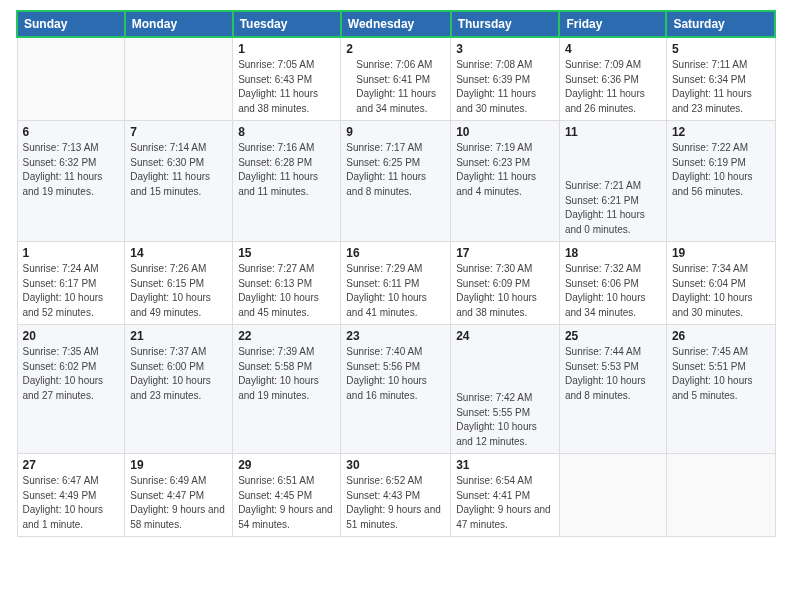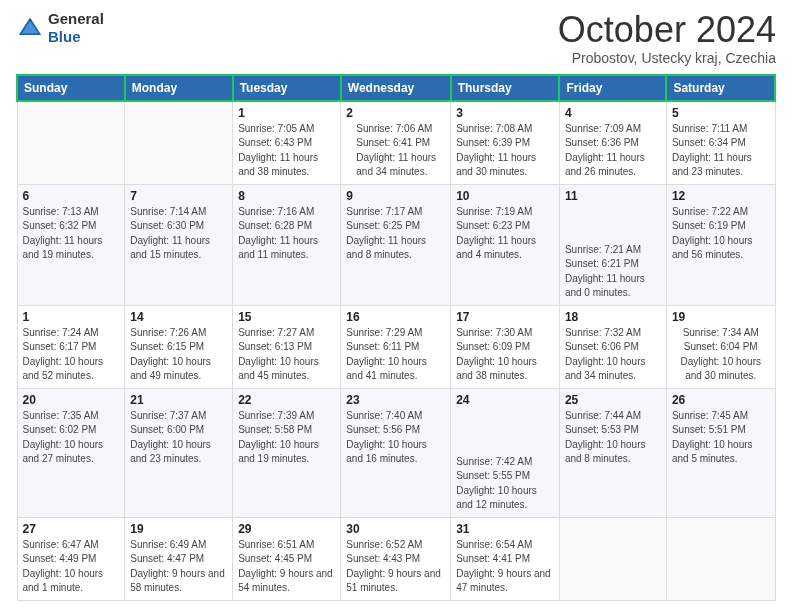--- a/index.html
+++ b/index.html
@@ -101,36 +101,20 @@
     .day-info {
       font-size: 10px;
       color: #444;
       line-height: 1.45;
     }
   </style>
 </head>
 <body>
 
 <div class="page">
-  <div class="header">
-    <div class="logo">
-      <svg class="logo-icon" viewBox="0 0 40 40">
-        <polygon points="20,5 36,30 4,30" fill="#1a5fa8"></polygon>
-        <polygon points="20,10 32,28 8,28" fill="#4a90d9"></polygon>
-      </svg>
-      <div class="logo-text">
-        <span class="general">General</span>
-        <span class="blue">Blue</span>
-      </div>
-    </div>
-    <div class="title-section">
-      <div class="month-title">October 2024</div>
-      <div class="subtitle">Probostov, Ustecky kraj, Czechia</div>
-    </div>
-  </div>
 
   <table class="calendar">
     <thead>
       <tr>
       <th>Sunday</th>
           <th>Monday</th>
           <th>Tuesday</th>
           <th>Wednesday</th>
           <th>Thursday</th>
           <th>Friday</th>
@@ -248,21 +232,21 @@
 Daylight: 10 hours and 38 minutes.</div>
           </td>
           <td>
             <div class="day-number">18</div>
             <div class="day-info" style="white-space: pre-line;">Sunrise: 7:32 AM
 Sunset: 6:06 PM
 Daylight: 10 hours and 34 minutes.</div>
           </td>
           <td>
             <div class="day-number">19</div>
-            <div class="day-info" style="white-space: pre-line; text-align: center;">Sunrise: 7:34 AM
+            <div class="day-info" style="white-space: pre-line;">Sunrise: 7:34 AM
 Sunset: 6:04 PM
 Daylight: 10 hours and 30 minutes.</div>
           </td>
         </tr>
         <tr>
           <td>
             <div class="day-number">20</div>
             <div class="day-info" style="white-space: pre-line;">Sunrise: 7:35 AM
 Sunset: 6:02 PM
 Daylight: 10 hours and 27 minutes.</div>

